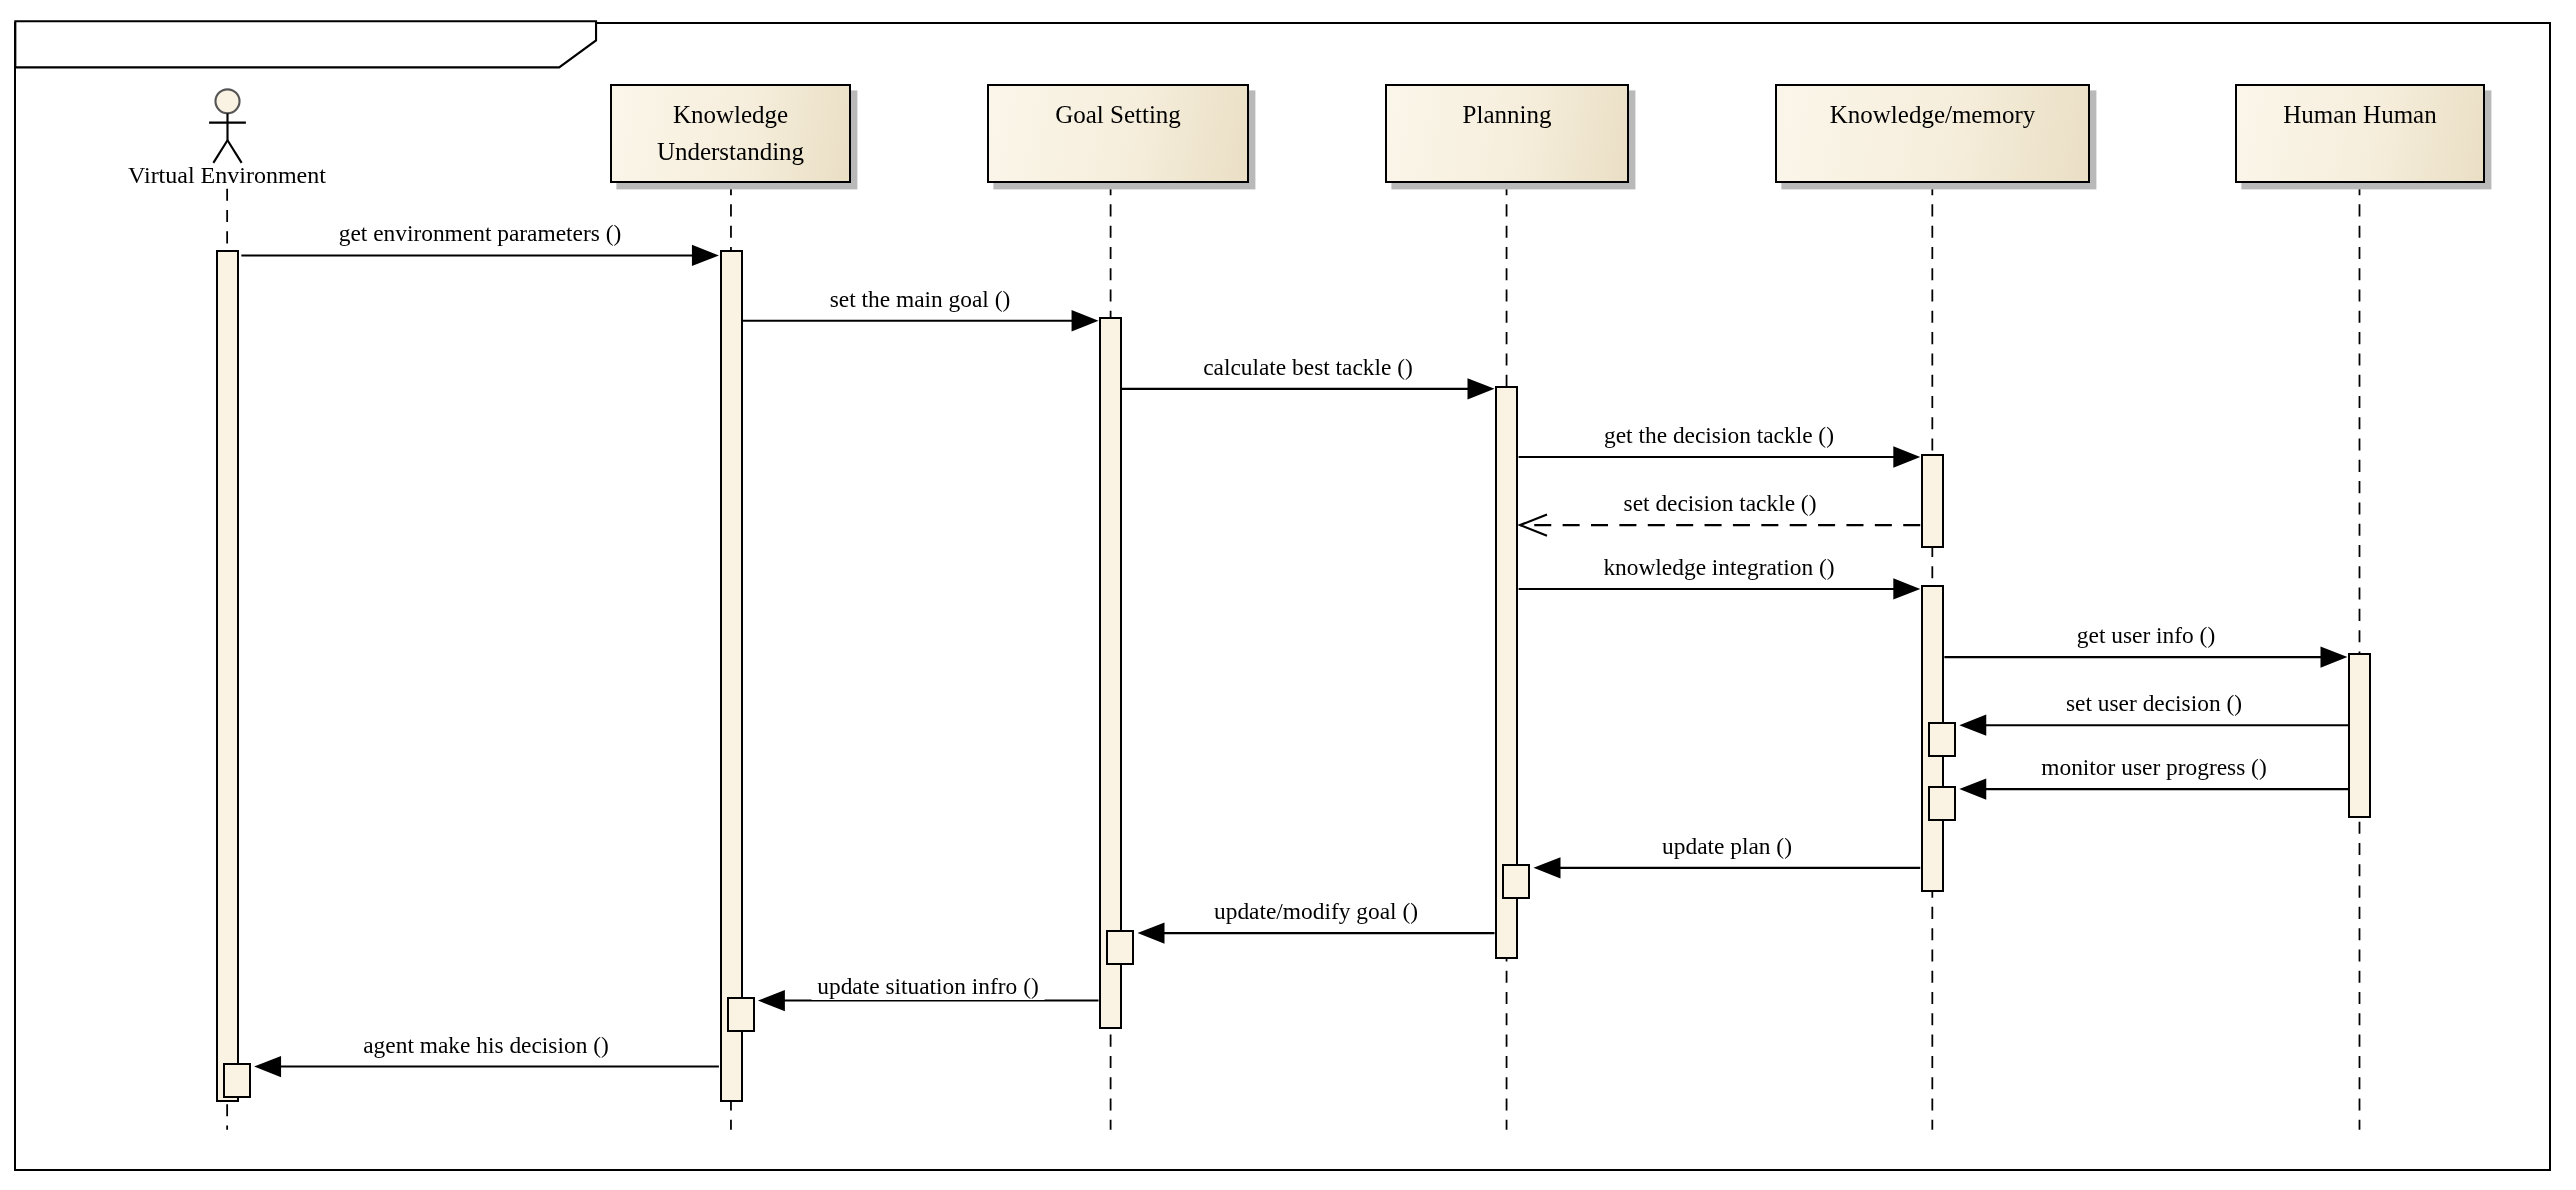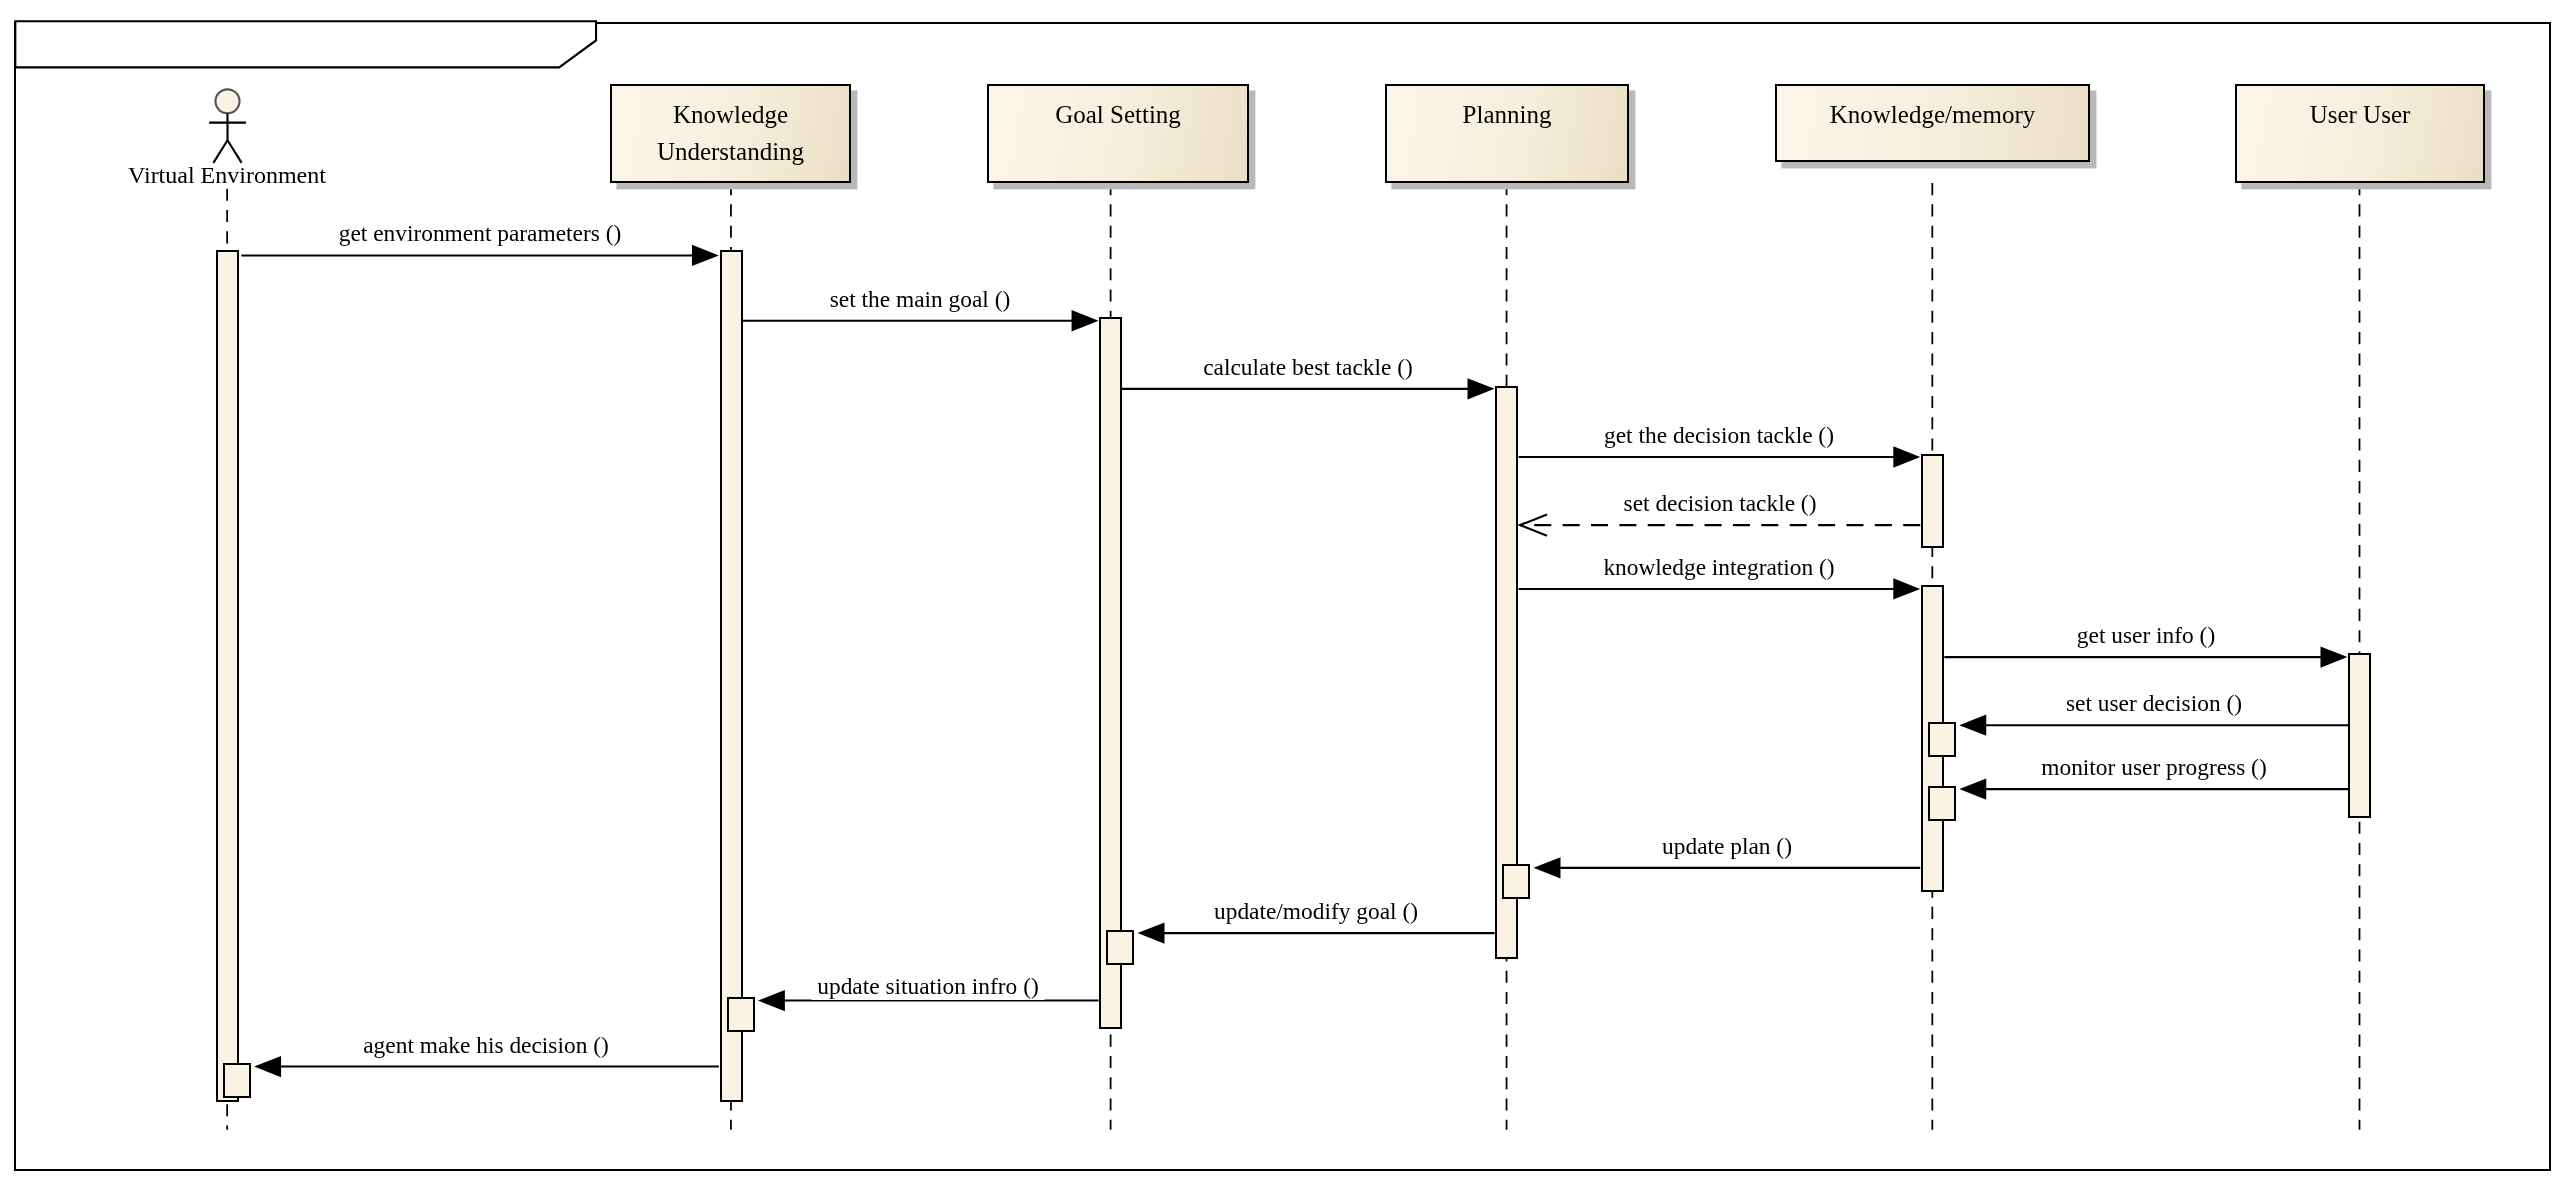--- a/index.html
+++ b/index.html
@@ -70,22 +70,22 @@
         <circle cx="60" cy="33" r="17" fill="#faf2e3" stroke="#555" stroke-width="3"></circle>
         <line x1="60" y1="50" x2="60" y2="88" stroke="#000" stroke-width="3"></line>
         <line x1="34" y1="63" x2="86" y2="63" stroke="#000" stroke-width="3"></line>
         <line x1="60" y1="88" x2="40" y2="120" stroke="#000" stroke-width="3"></line>
         <line x1="60" y1="88" x2="80" y2="120" stroke="#000" stroke-width="3"></line>
       </svg>
       <div class="actor-label" style="left: 227px; top: 162px;">Virtual Environment</div>
       <div class="pbox" style="left: 610px; top: 84px; width: 241px; height: 99px;"><span>Knowledge Understanding</span></div>
       <div class="pbox" style="left: 987px; top: 84px; width: 262px; height: 99px;"><span>Goal Setting</span></div>
       <div class="pbox" style="left: 1385px; top: 84px; width: 244px; height: 99px;"><span>Planning</span></div>
-      <div class="pbox" style="left: 1775px; top: 84px; width: 315px; height: 78px;"><span>Knowledge/memory</span></div>
-      <div class="pbox" style="left: 2235px; top: 84px; width: 250px; height: 99px;"><span>User User</span></div>
+      <div class="pbox" style="left: 1775px; top: 84px; width: 315px; height: 99px;"><span>Knowledge/memory</span></div>
+      <div class="pbox" style="left: 2235px; top: 84px; width: 250px; height: 99px;"><span>Human Human</span></div>
       <div class="bar" style="left: 216px; top: 250px; height: 852px;"></div>
       <div class="bar" style="left: 720px; top: 250px; height: 852px;"></div>
       <div class="bar" style="left: 1099px; top: 317px; height: 712px;"></div>
       <div class="bar" style="left: 1495px; top: 386px; height: 573px;"></div>
       <div class="bar" style="left: 1921px; top: 454px; height: 94px;"></div>
       <div class="bar" style="left: 1921px; top: 585px; height: 307px;"></div>
       <div class="bar" style="left: 2348px; top: 653px; height: 165px;"></div>
       <div class="nested" style="left: 1928px; top: 722px;"></div>
       <div class="nested" style="left: 1928px; top: 786px;"></div>
       <div class="nested" style="left: 1502px; top: 864px;"></div>

